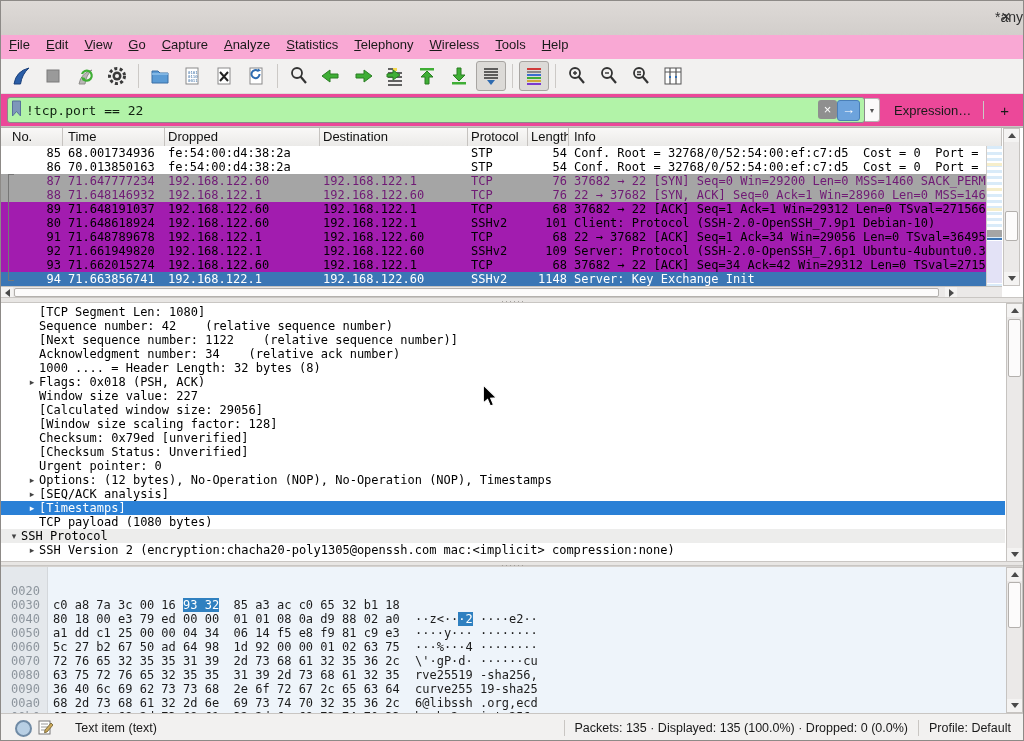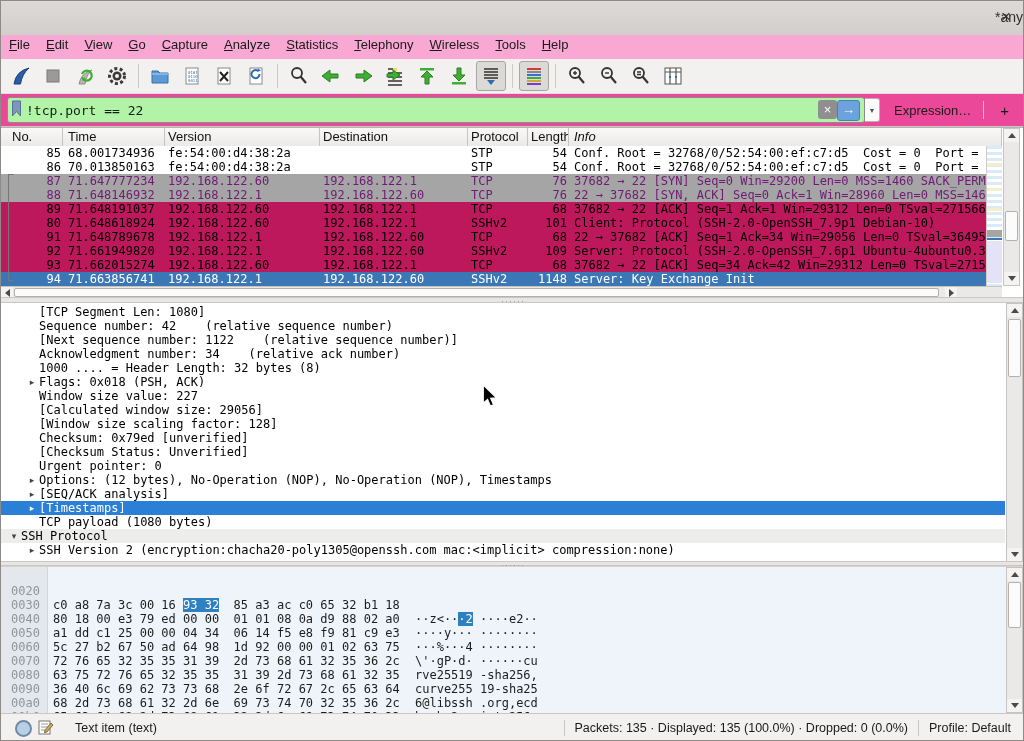--- a/index.html
+++ b/index.html
@@ -42,24 +42,24 @@
   .c-dst{width:148px;padding-left:3px;flex:none;}
   .c-pro{width:60px;padding-left:3px;flex:none;}
   .c-len{width:41px;text-align:right;padding-right:2px;flex:none;}
   .c-inf{flex:1;padding-left:5px;}
   .h-no{width:62px;padding-left:11px;}
   .h-time{width:102px;padding-left:5px;}
   .h-src{width:155px;padding-left:3px;}
   .h-dst{width:148px;padding-left:3px;}
   .h-pro{width:60px;padding-left:3px;}
   .h-len{width:41px;padding-left:3px;}
-  .h-inf{flex:1;padding-left:5px;font-style:italic;}
+  .h-inf{flex:1;padding-left:5px;}
   .row-white{background:#ffffff;color:#000;}
   .row-gray{background:#a5a5a5;color:#701a75;}
-  .row-lav{background:#be185d;color:#000;}
+  .row-lav{background:#a21caf;color:#000;}
   .row-sel{background:#3b76b5;color:#fff;}
   .bracket{position:absolute;left:7px;top:46px;width:5px;height:105px;border-left:1px solid #777;border-top:1px solid #777;border-bottom:1px solid #777;}
   
   .minimap{position:absolute;left:985px;top:18px;width:16px;height:140px;background:repeating-linear-gradient(180deg,#d9ebf9 0 3px,#ffffff 3px 6px);border-left:1px solid #d0cdca;box-sizing:border-box;}
   .mm-cream{position:absolute;left:0;width:100%;height:3px;background:#f6eecb;}
   .mm-gray{position:absolute;left:0;width:100%;height:7px;background:#a5a5a5;top:60%;}
   .mm-blue{position:absolute;left:0;width:100%;height:2px;background:#3b76b5;top:66%;}
   .mm-lav{position:absolute;left:0;width:100%;height:30%;background:#e3e2f6;top:68%;}
   .vscroll{position:absolute;width:17px;background:#ebe9e8;border:1px solid #c6c3c0;box-sizing:border-box;}
   .sb-arrow{position:absolute;left:0;width:100%;height:13px;background:#f4f3f2;display:flex;align-items:center;justify-content:center;}
@@ -278,21 +278,21 @@
     <div class="filter-drop">▼</div>
     <div class="expr-label">Expression…</div>
     <div class="fsep"></div>
     <div class="plus-btn">+</div>
   </div>
 
   <div class="plist">
     <div class="phead">
       <span class="hc h-no">No.</span>
       <span class="hc h-time">Time</span>
-      <span class="hc h-src">Version</span>
+      <span class="hc h-src">Dropped</span>
       <span class="hc h-dst">Destination</span>
       <span class="hc h-pro">Protocol</span>
       <span class="hc h-len">Length</span>
       <span class="hc h-inf">Info</span>
     </div>
     <div class="prows">
 
         <div class="prow row-white">
           <span class="c-no">85</span>
           <span class="c-time">68.001734936</span>

